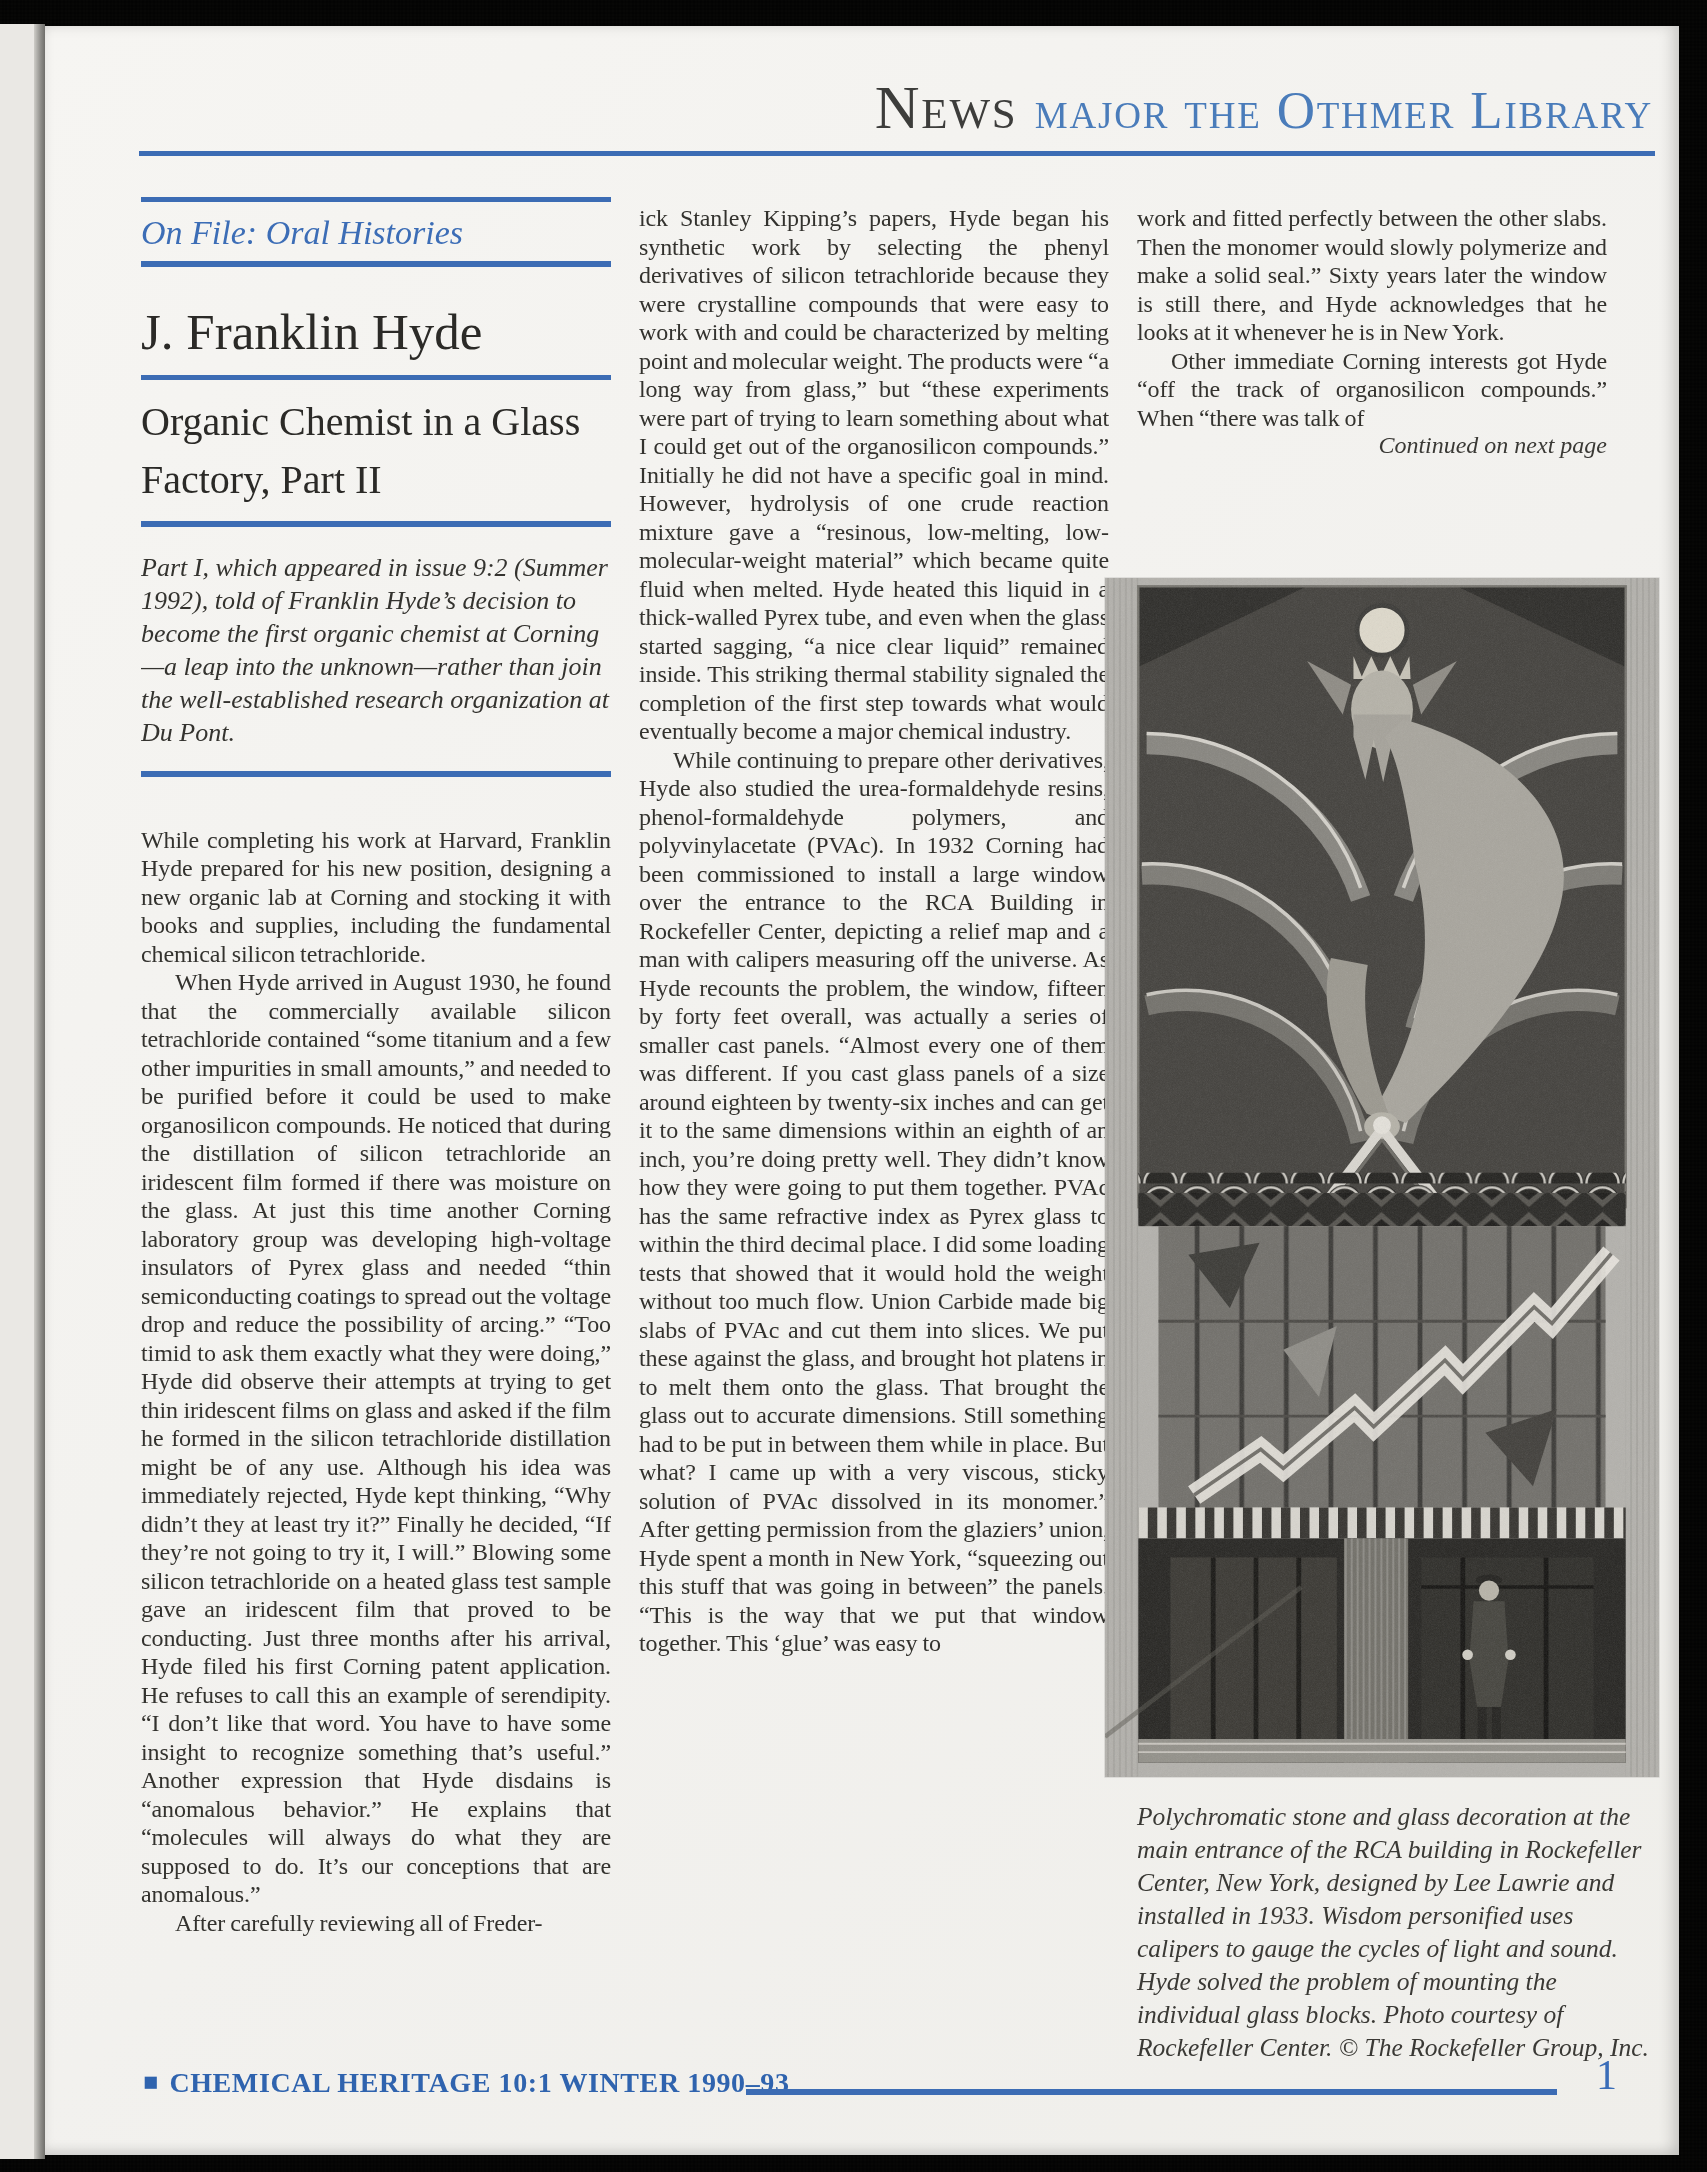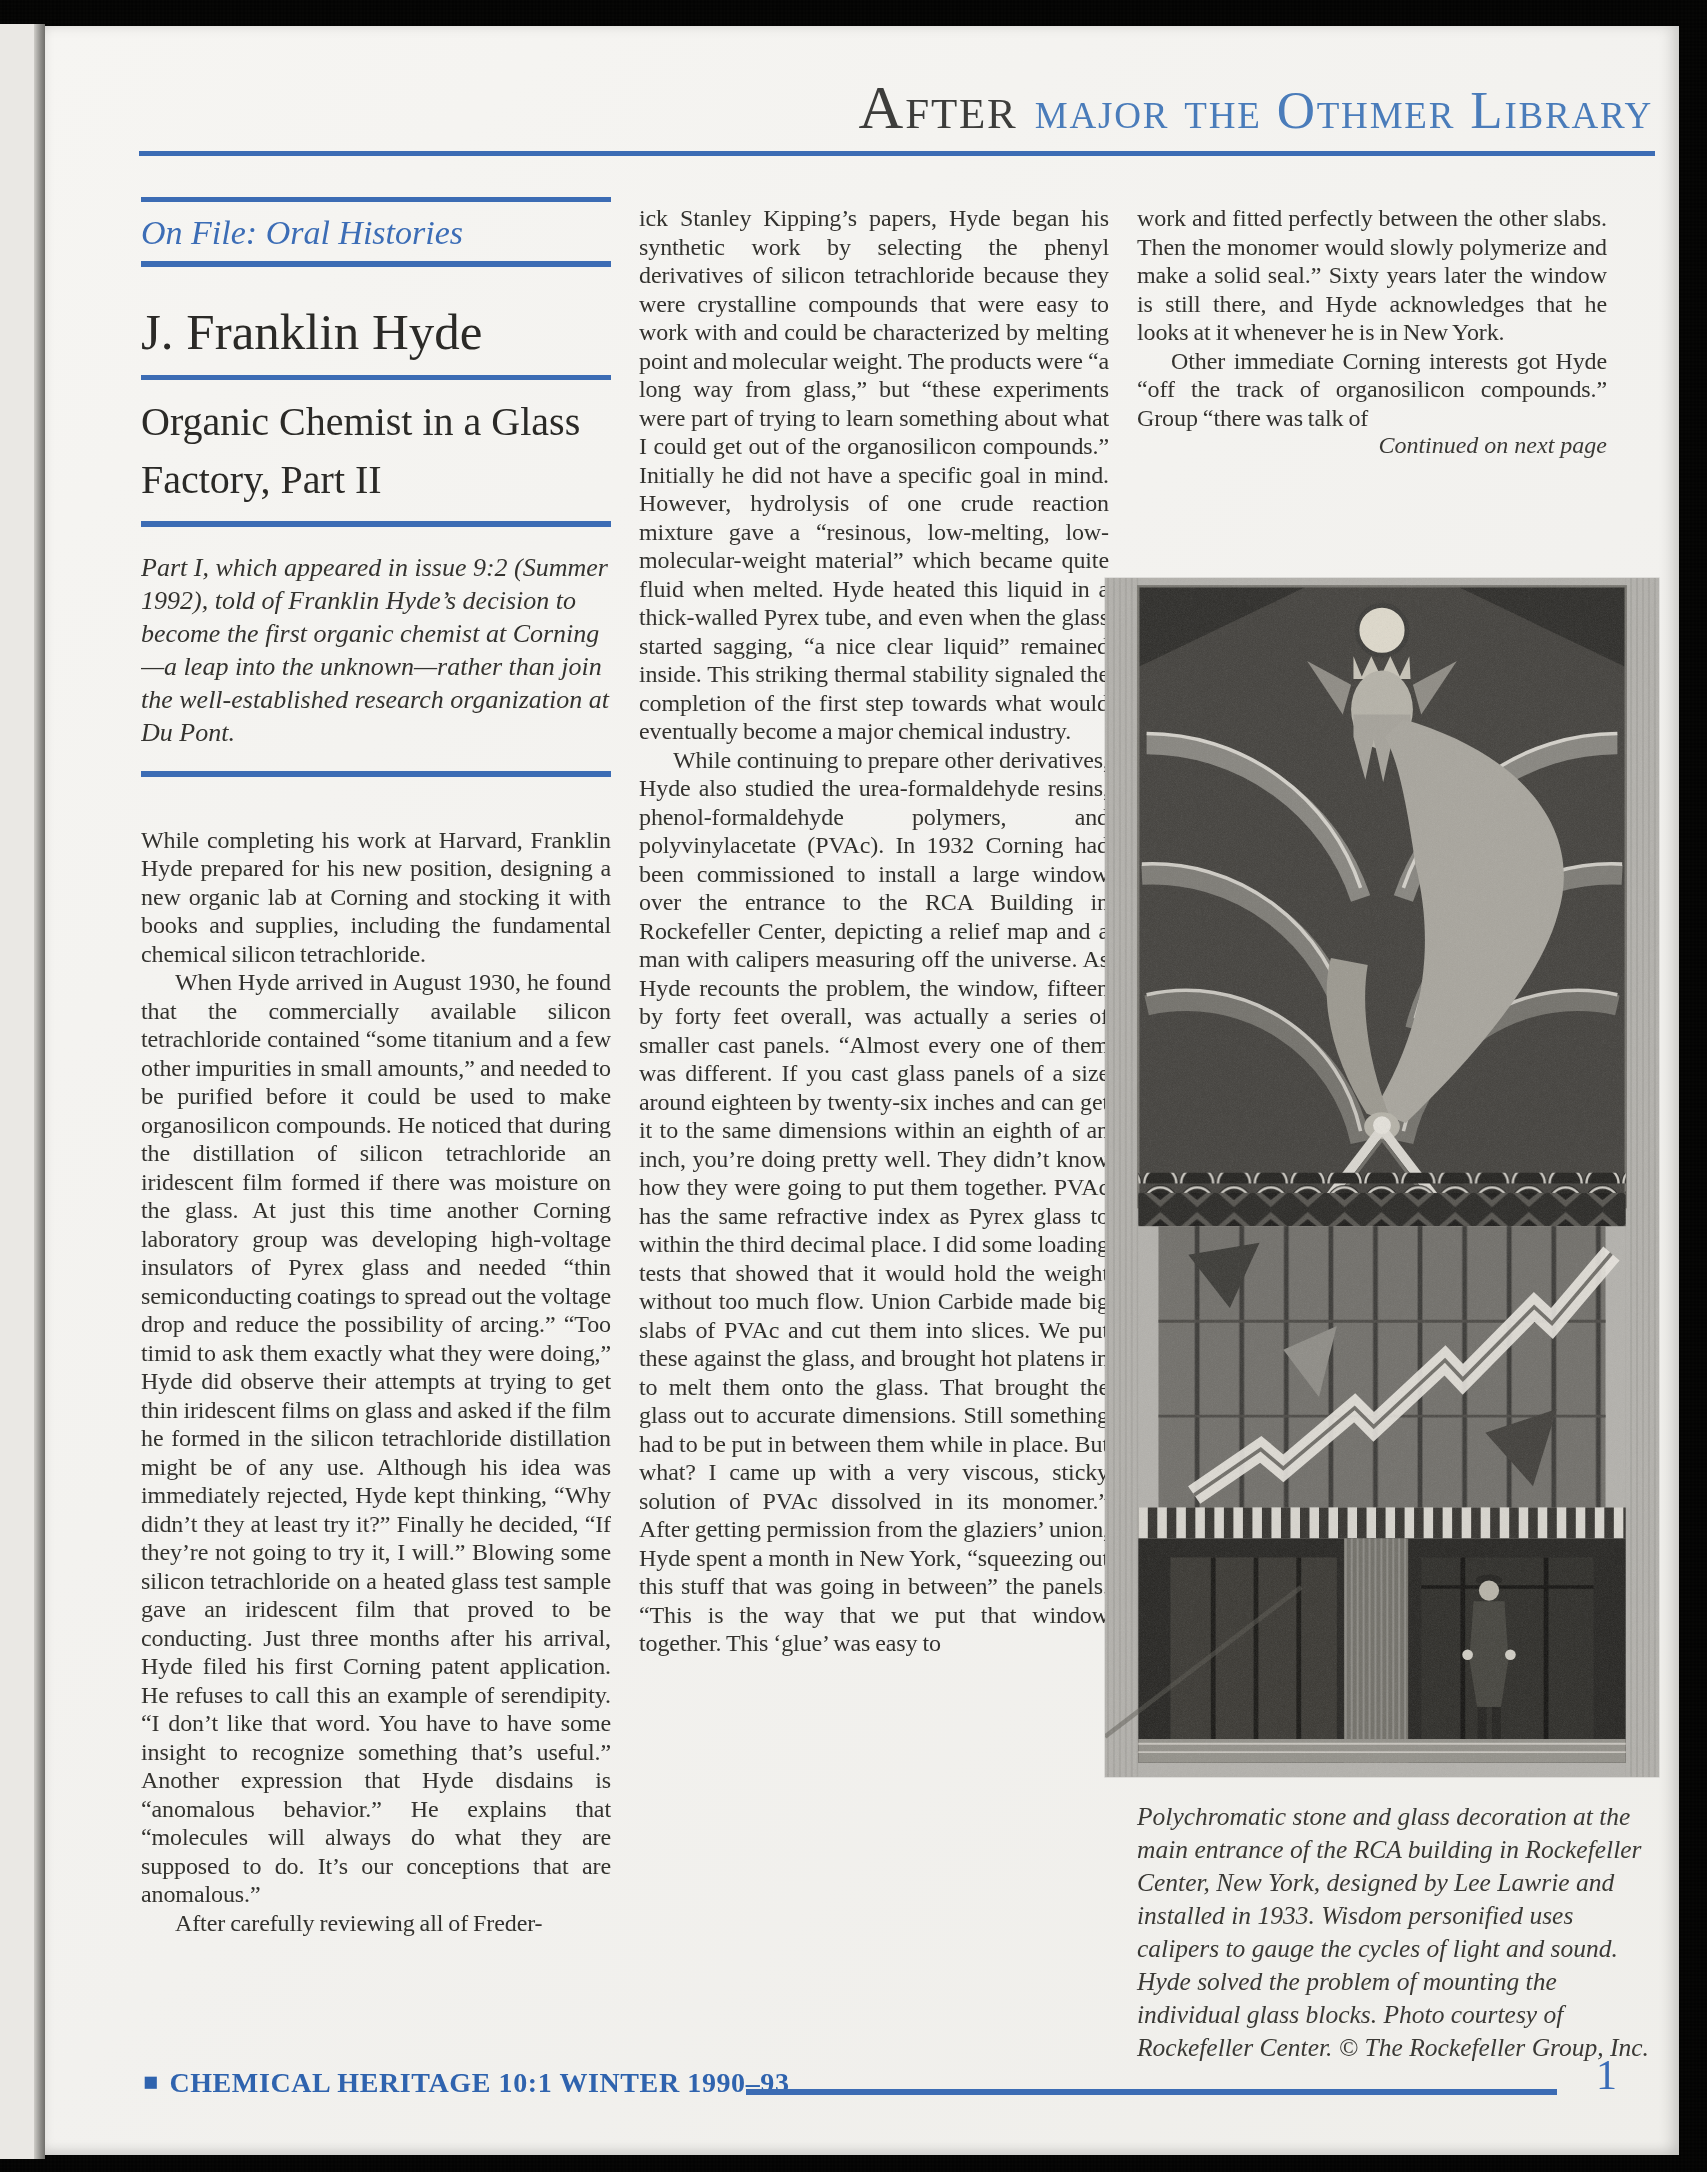--- a/index.html
+++ b/index.html
@@ -59,21 +59,21 @@
 </head>
 <body>
 
 <div class="scan-bg"></div>
 <div class="under-page"></div>
 <div class="crease"></div>
 
 <div class="page">
 
   <div class="masthead">
-    <span class="news">After </span><span class="rest">major the Othmer Library</span>
+    <span class="news">News </span><span class="rest">major the Othmer Library</span>
   </div>
   <div class="rule masthead-rule"></div>
 
   <div class="col col-left">
     <div class="rule"></div>
     <div class="kicker">On File: Oral Histories</div>
     <div class="rule"></div>
     <h1 class="article-title">J. Franklin Hyde</h1>
     <div class="rule"></div>
     <h2 class="article-subtitle">Organic Chemist in a Glass Factory, Part II</h2>
@@ -87,21 +87,21 @@
     </div>
   </div>
 
   <div class="col col-mid body-text">
     <p>ick Stanley Kipping’s papers, Hyde began his synthetic work by selecting the phenyl derivatives of silicon tetrachloride because they were crystalline compounds that were easy to work with and could be characterized by melting point and molecular weight. The products were “a long way from glass,” but “these experiments were part of trying to learn something about what I could get out of the organosilicon compounds.” Initially he did not have a specific goal in mind. However, hydrolysis of one crude reaction mixture gave a “resinous, low-melting, low-molecular-weight material” which became quite fluid when melted. Hyde heated this liquid in a thick-walled Pyrex tube, and even when the glass started sagging, “a nice clear liquid” remained inside. This striking thermal stability signaled the completion of the first step towards what would eventually become a major chemical industry.</p>
     <p class="indent">While continuing to prepare other derivatives, Hyde also studied the urea-formaldehyde resins, phenol-formaldehyde polymers, and polyvinylacetate (PVAc). In 1932 Corning had been commissioned to install a large window over the entrance to the RCA Building in Rockefeller Center, depicting a relief map and a man with calipers measuring off the universe. As Hyde recounts the problem, the window, fifteen by forty feet overall, was actually a series of smaller cast panels. “Almost every one of them was different. If you cast glass panels of a size around eighteen by twenty-six inches and can get it to the same dimensions within an eighth of an inch, you’re doing pretty well. They didn’t know how they were going to put them together. PVAc has the same refractive index as Pyrex glass to within the third decimal place. I did some loading tests that showed that it would hold the weight without too much flow. Union Carbide made big slabs of PVAc and cut them into slices. We put these against the glass, and brought hot platens in to melt them onto the glass. That brought the glass out to accurate dimensions. Still something had to be put in between them while in place. But what? I came up with a very viscous, sticky solution of PVAc dissolved in its monomer.” After getting permission from the glaziers’ union, Hyde spent a month in New York, “squeezing out this stuff that was going in between” the panels. “This is the way that we put that window together. This ‘glue’ was easy to</p>
   </div>
 
   <div class="col col-right body-text">
     <p>work and fitted perfectly between the other slabs. Then the monomer would slowly polymerize and make a solid seal.” Sixty years later the window is still there, and Hyde acknowledges that he looks at it whenever he is in New York.</p>
-    <p class="indent">Other immediate Corning interests got Hyde “off the track of organosilicon compounds.” Group “there was talk of</p>
+    <p class="indent">Other immediate Corning interests got Hyde “off the track of organosilicon compounds.” When “there was talk of</p>
     <div class="continued">Continued on next page</div>
   </div>
 
   <figure class="photo">
     <svg viewBox="0 0 932 2020" preserveAspectRatio="none">
       <defs>
         <pattern id="vlines" width="10" height="12" patternUnits="userSpaceOnUse">
           <line x1="5" y1="0" x2="5" y2="12" stroke="#9e9c97" stroke-width="2"></line>
         </pattern>
         <pattern id="vgrid" width="75" height="480" patternUnits="userSpaceOnUse">

